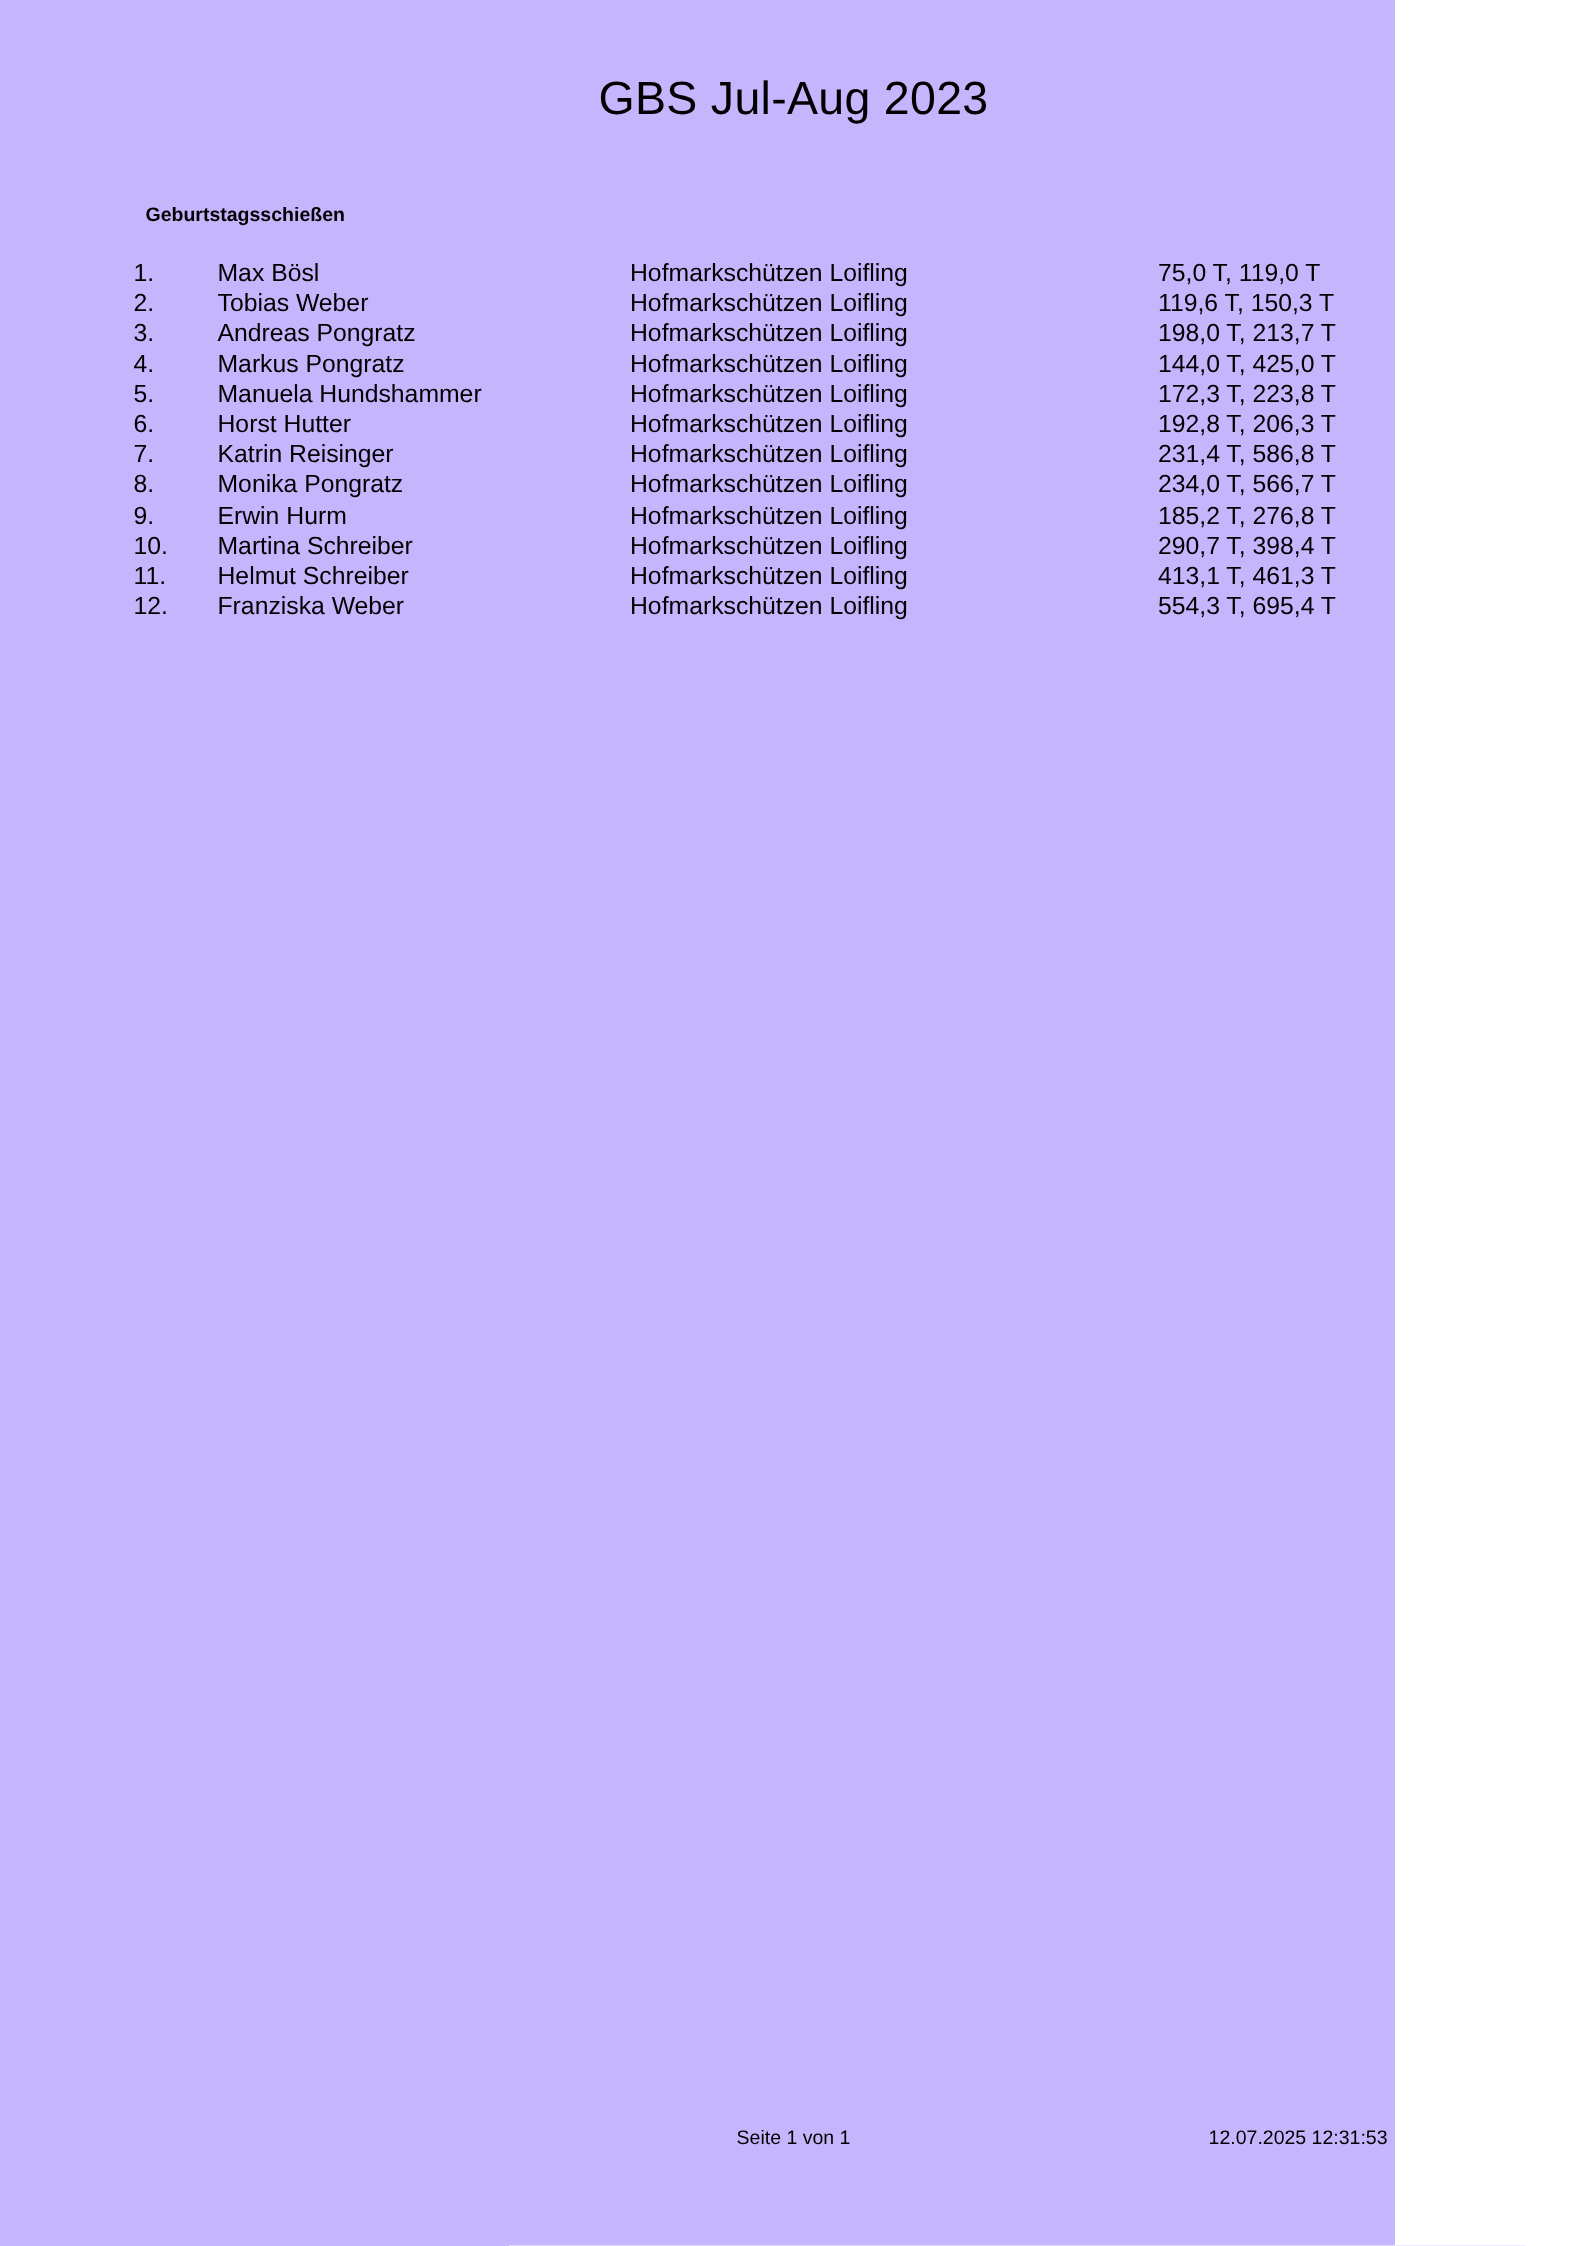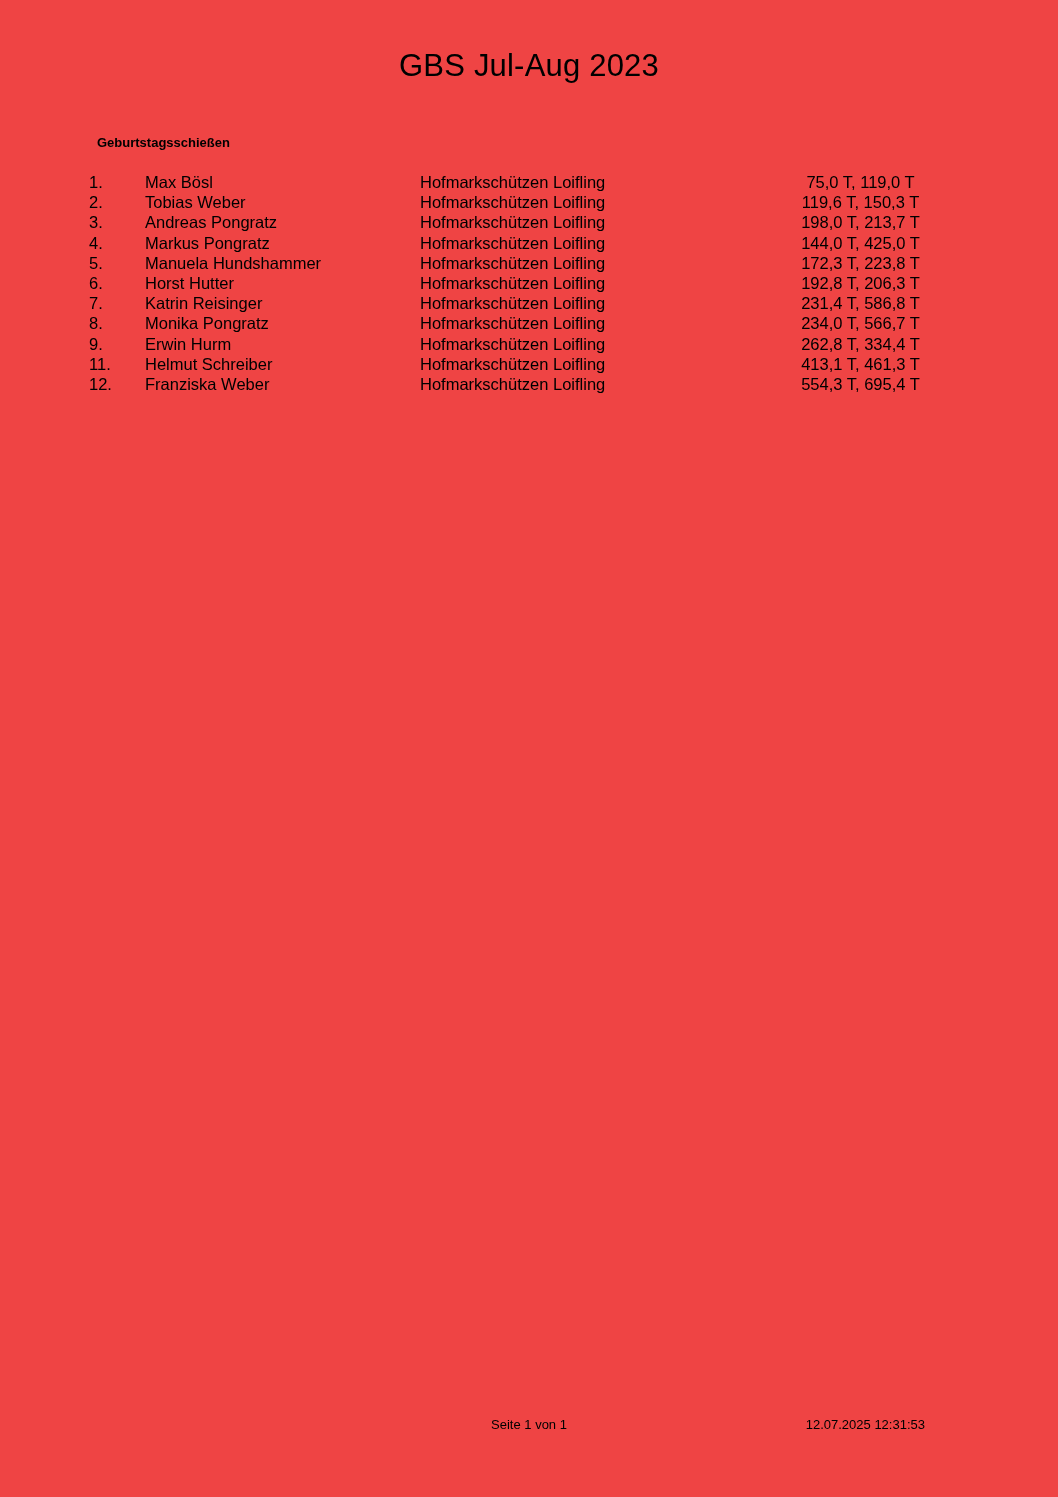--- a/index.html
+++ b/index.html
@@ -6,23 +6,23 @@
     margin: 0;
     padding: 0;
     background: #ffffff;
   }
   body {
     font-family: "Liberation Sans", sans-serif;
     color: #000000;
   }
   .page {
     position: relative;
-    width: 1058px;
+    width: 930px;
     height: 1497px;
-    background: #ef4444;
+    background: #c4b5fd;
     overflow: hidden;
     box-sizing: border-box;
   }
   .doc-title {
     position: absolute;
     top: 48px;
     left: 0;
     width: 1058px;
     text-align: center;
     font-size: 31px;
@@ -56,21 +56,21 @@
   }
   .col-name {
     width: 275px;
     text-align: left;
   }
   .col-club {
     width: 352px;
     text-align: left;
   }
   .col-score {
-    text-align: center;
+    text-align: left;
   }
   .footer {
     position: absolute;
     bottom: 62px;
     left: 0;
     width: 1058px;
     height: 18px;
     font-size: 13px;
   }
   .footer-page {
@@ -142,21 +142,27 @@
         <tr>
           <td class="col-rank">8.</td>
           <td class="col-name">Monika Pongratz</td>
           <td class="col-club">Hofmarkschützen Loifling</td>
           <td class="col-score">234,0 T, 566,7 T</td>
         </tr>
         <tr>
           <td class="col-rank">9.</td>
           <td class="col-name">Erwin Hurm</td>
           <td class="col-club">Hofmarkschützen Loifling</td>
-          <td class="col-score">262,8 T, 334,4 T</td>
+          <td class="col-score">185,2 T, 276,8 T</td>
+        </tr>
+        <tr>
+          <td class="col-rank">10.</td>
+          <td class="col-name">Martina Schreiber</td>
+          <td class="col-club">Hofmarkschützen Loifling</td>
+          <td class="col-score">290,7 T, 398,4 T</td>
         </tr>
         <tr>
           <td class="col-rank">11.</td>
           <td class="col-name">Helmut Schreiber</td>
           <td class="col-club">Hofmarkschützen Loifling</td>
           <td class="col-score">413,1 T, 461,3 T</td>
         </tr>
         <tr>
           <td class="col-rank">12.</td>
           <td class="col-name">Franziska Weber</td>

